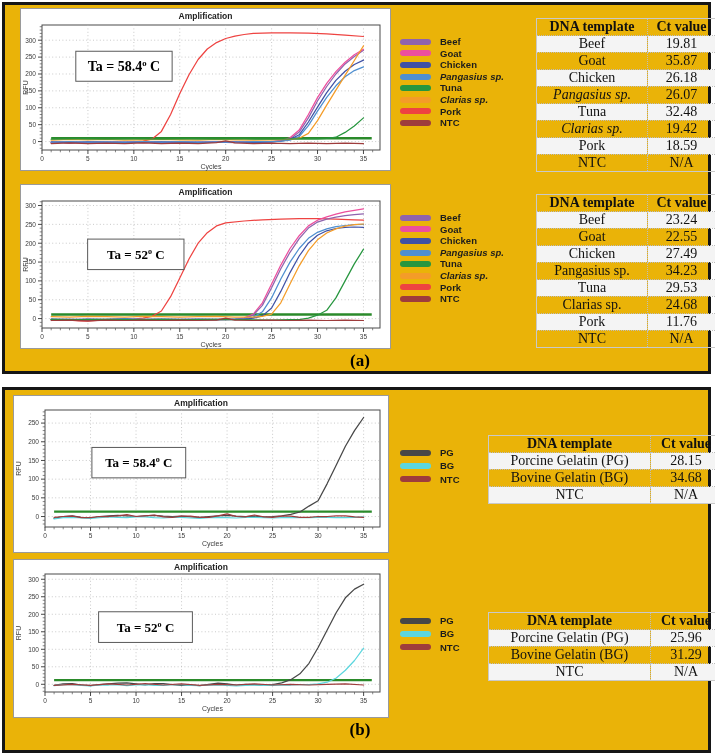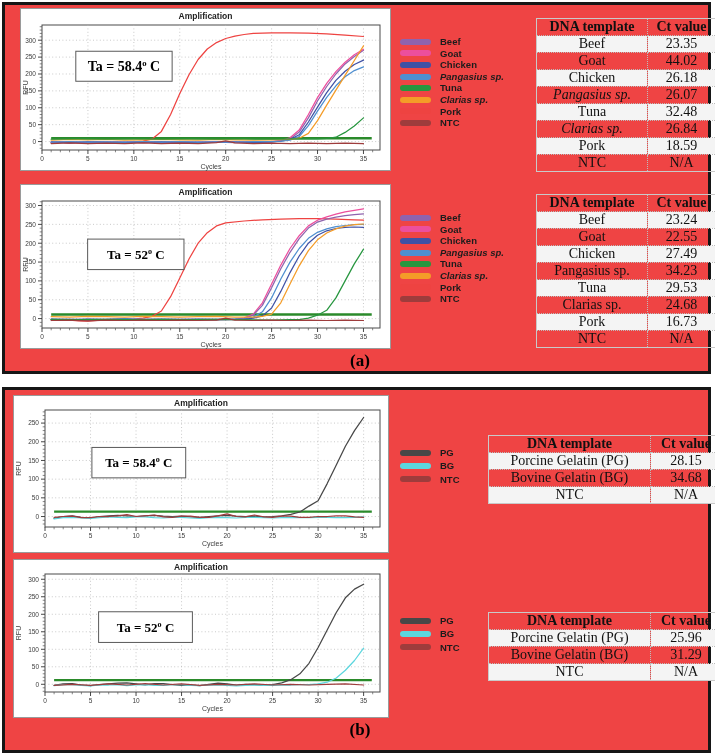--- a/index.html
+++ b/index.html
@@ -1,17 +1,17 @@
 <!DOCTYPE html>
 <html><head>
 <meta charset="utf-8">
 <style>
   html,body{margin:0;padding:0;background:#fff;}
   body{width:715px;height:756px;position:relative;font-family:"Liberation Sans",sans-serif;overflow:hidden;}
-  .panel{position:absolute;left:2px;width:709px;border:3px solid #161616;background:#ef4444;box-sizing:border-box;}
+  .panel{position:absolute;left:2px;width:709px;border:3px solid #161616;background:#eab308;box-sizing:border-box;}
   #panel-a{top:2px;height:372px;}
   #panel-b{top:387px;height:366px;}
   .chart{position:absolute;}
   .legend{position:absolute;}
   .legend-row{display:flex;align-items:center;}
   .legend-row.pitch-a{height:11.6px;}
   .legend-row.pitch-b{height:13.4px;}
   .swatch{width:31px;height:6px;border-radius:3px;margin-right:9px;flex:0 0 auto;}
   .legend-label{font-size:9.5px;font-weight:bold;color:#1c1c1c;line-height:1;white-space:nowrap;}
   .legend-label.italic{font-style:italic;}
@@ -347,41 +347,41 @@
   <table class="ct" id="table-a1" style="left:531px;top:13px;width:167px;">
       <thead>
         <tr>
           <th class="bold" style="width: 104px;">DNA template</th>
           <th class="bold" style="width: 61px;">Ct value</th>
         </tr>
       </thead>
       <tbody>
         <tr>
           <td>Beef</td>
-          <td>23.35</td>
+          <td>19.81</td>
         </tr>
         <tr>
           <td>Goat</td>
-          <td>44.02</td>
+          <td>35.87</td>
         </tr>
         <tr>
           <td>Chicken</td>
           <td>26.18</td>
         </tr>
         <tr>
           <td class="italic">Pangasius sp.</td>
           <td>26.07</td>
         </tr>
         <tr>
           <td>Tuna</td>
           <td>32.48</td>
         </tr>
         <tr>
           <td class="italic">Clarias sp.</td>
-          <td>26.84</td>
+          <td>19.42</td>
         </tr>
         <tr>
           <td>Pork</td>
           <td>18.59</td>
         </tr>
         <tr>
           <td>NTC</td>
           <td>N/A</td>
         </tr>
       </tbody>
@@ -413,21 +413,21 @@
         <tr>
           <td>Tuna</td>
           <td>29.53</td>
         </tr>
         <tr>
           <td>Clarias sp.</td>
           <td>24.68</td>
         </tr>
         <tr>
           <td>Pork</td>
-          <td>16.73</td>
+          <td>11.76</td>
         </tr>
         <tr>
           <td>NTC</td>
           <td>N/A</td>
         </tr>
       </tbody>
     </table>
   <div class="panel-label" style="left:325px;top:346px;">(a)</div>
 </div>
 

